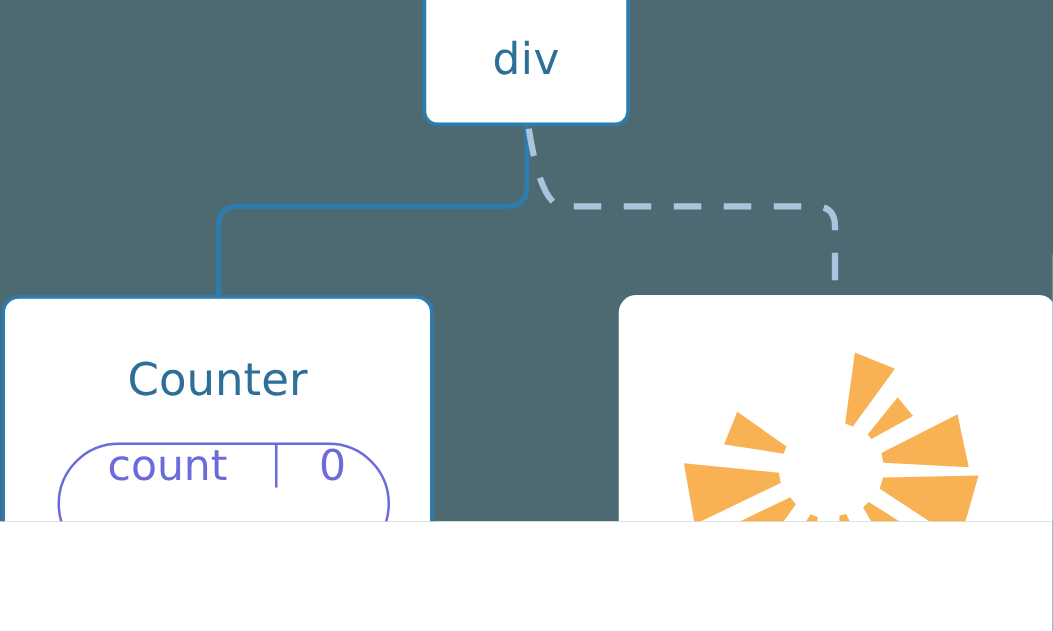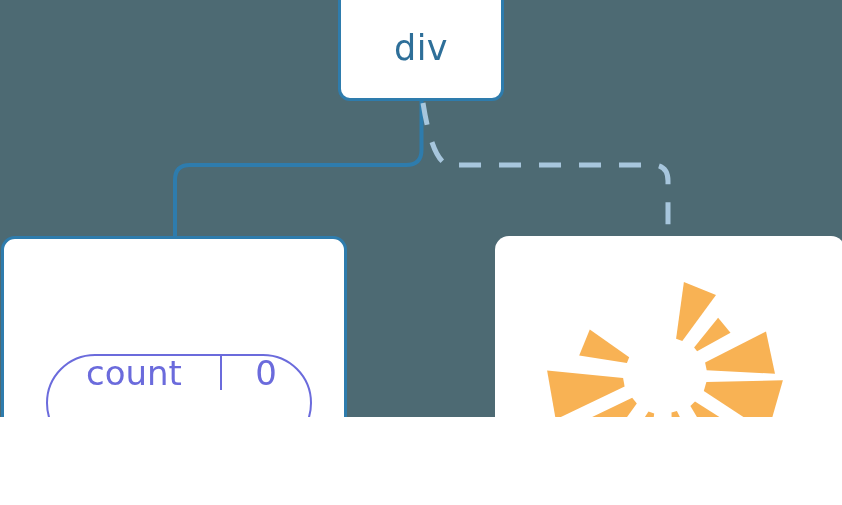--- a/index.html
+++ b/index.html
@@ -132,20 +132,21 @@
     <path d="M 421.5 101 L 421.5 150 Q 421.5 165 406 165 L 190 165 Q 175 165 175 180 L 175 236" fill="none" stroke="#2e7cad" stroke-width="4" stroke-linecap="round"></path>
 
     <path d="M 423 103 Q 432 160 448 165 L 652 165 Q 668 165 668 181 L 668 236" fill="none" stroke="#a7c6dd" stroke-width="5" stroke-linecap="butt" stroke-dasharray="22 18"></path>
   </svg>
 
   <div class="node" id="node-div">
     <div class="node-title">div</div>
   </div>
 
   <div class="node" id="node-counter">
+    <div class="node-title">Counter</div>
 
     <div class="capsule">
       <div class="capsule-key">count</div>
       <div class="capsule-val">0</div>
     </div>
   </div>
 
   <div class="node" id="node-spinner">
     <svg id="spinner-art" viewBox="0 0 350 285" xmlns="http://www.w3.org/2000/svg">
         <polygon points="181.1,102.7 188.9,45.9 221.0,58.9 187.3,105.1" fill="#f8b254"></polygon>

